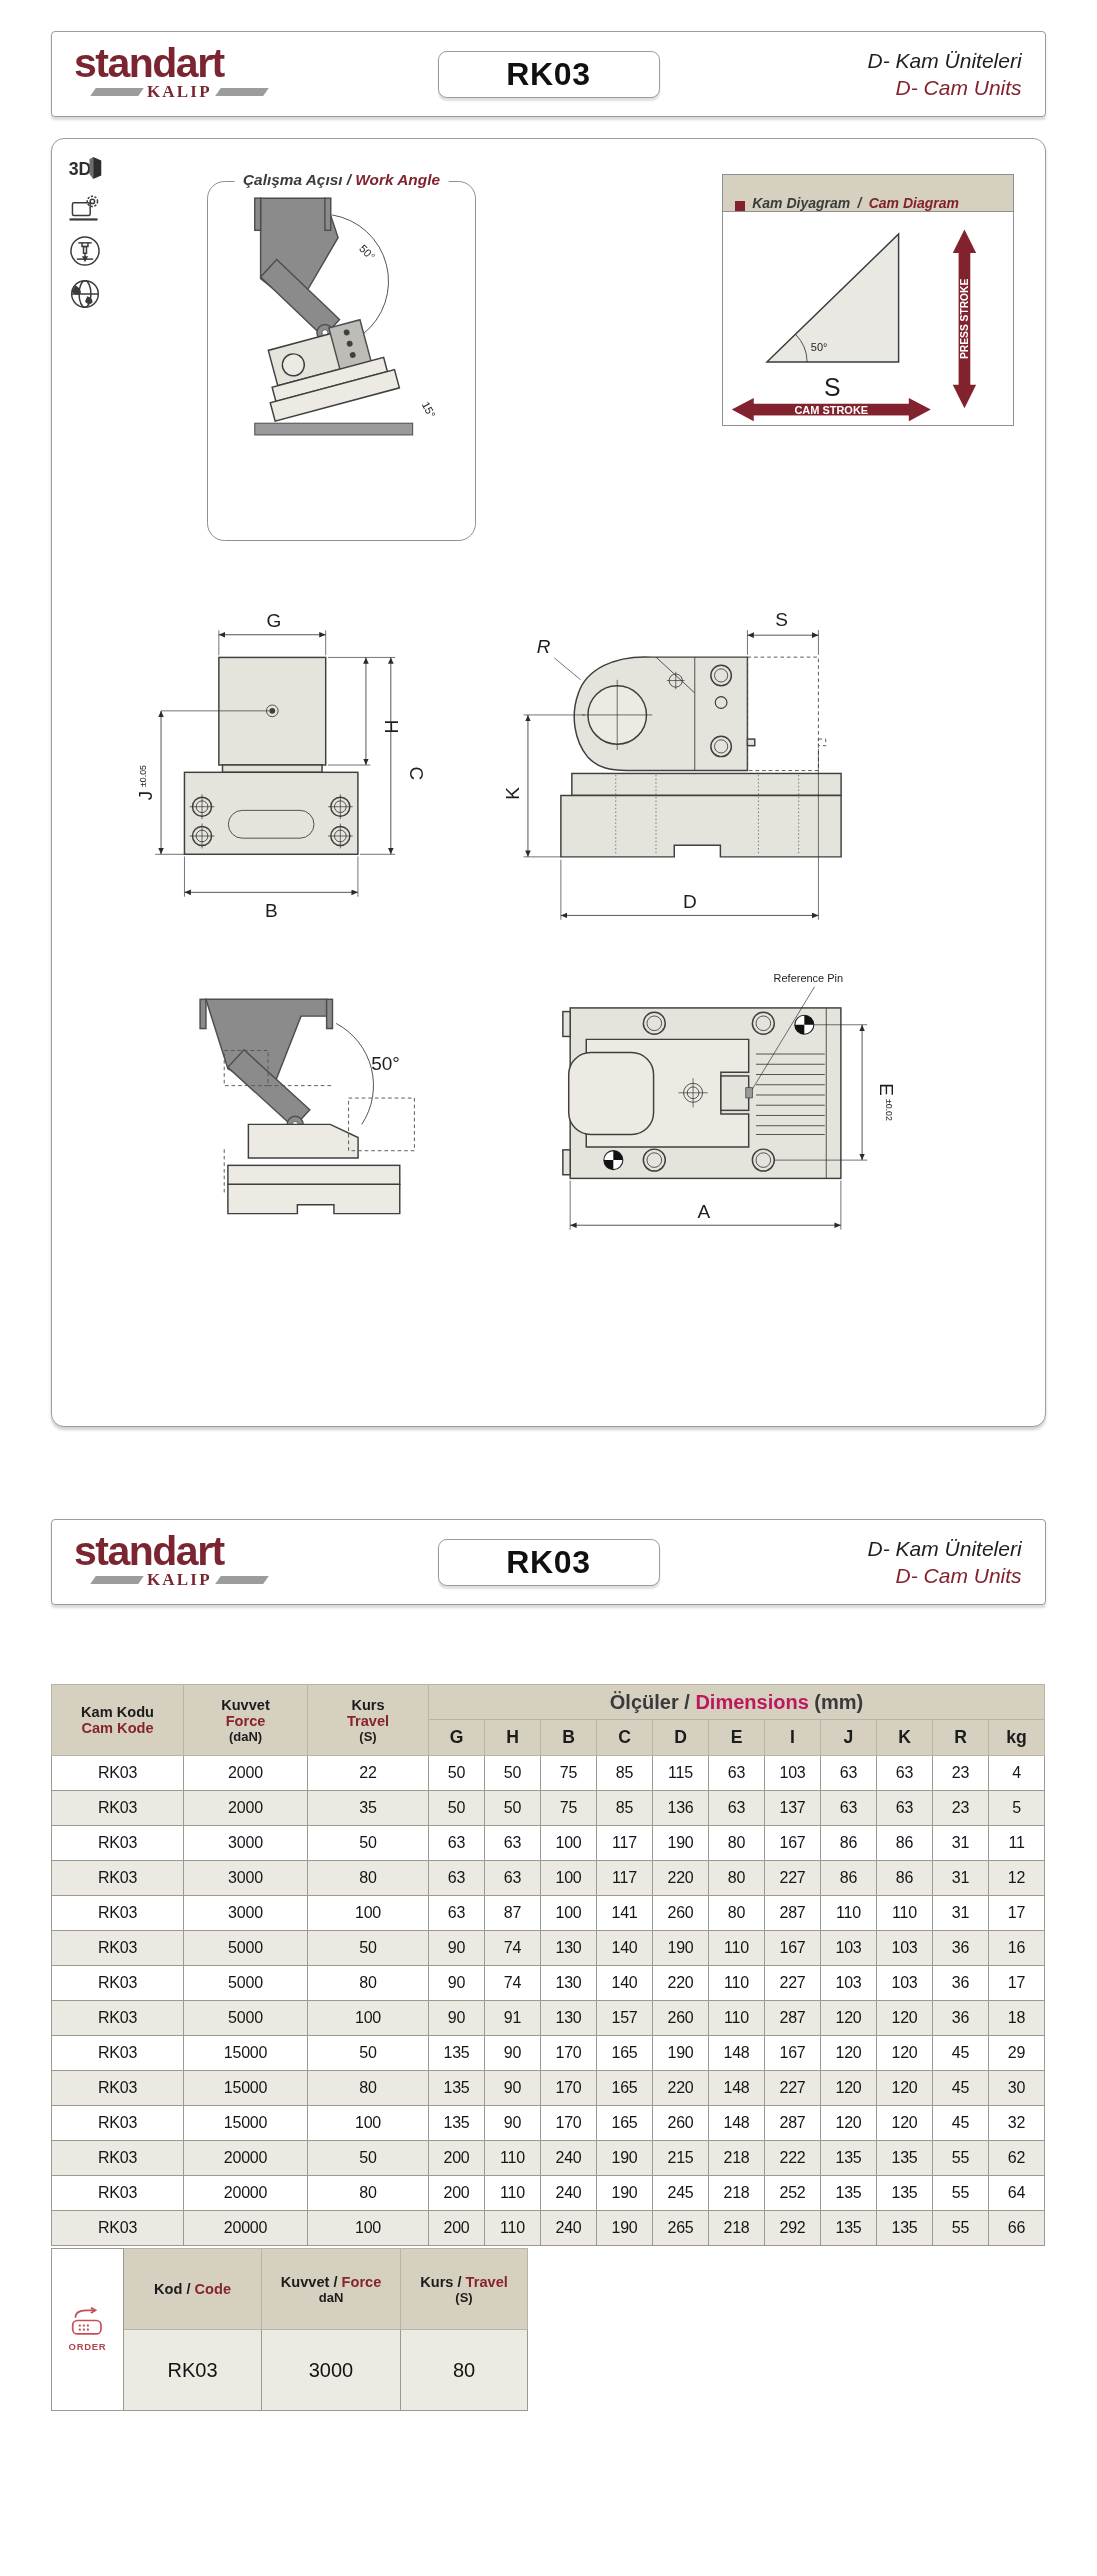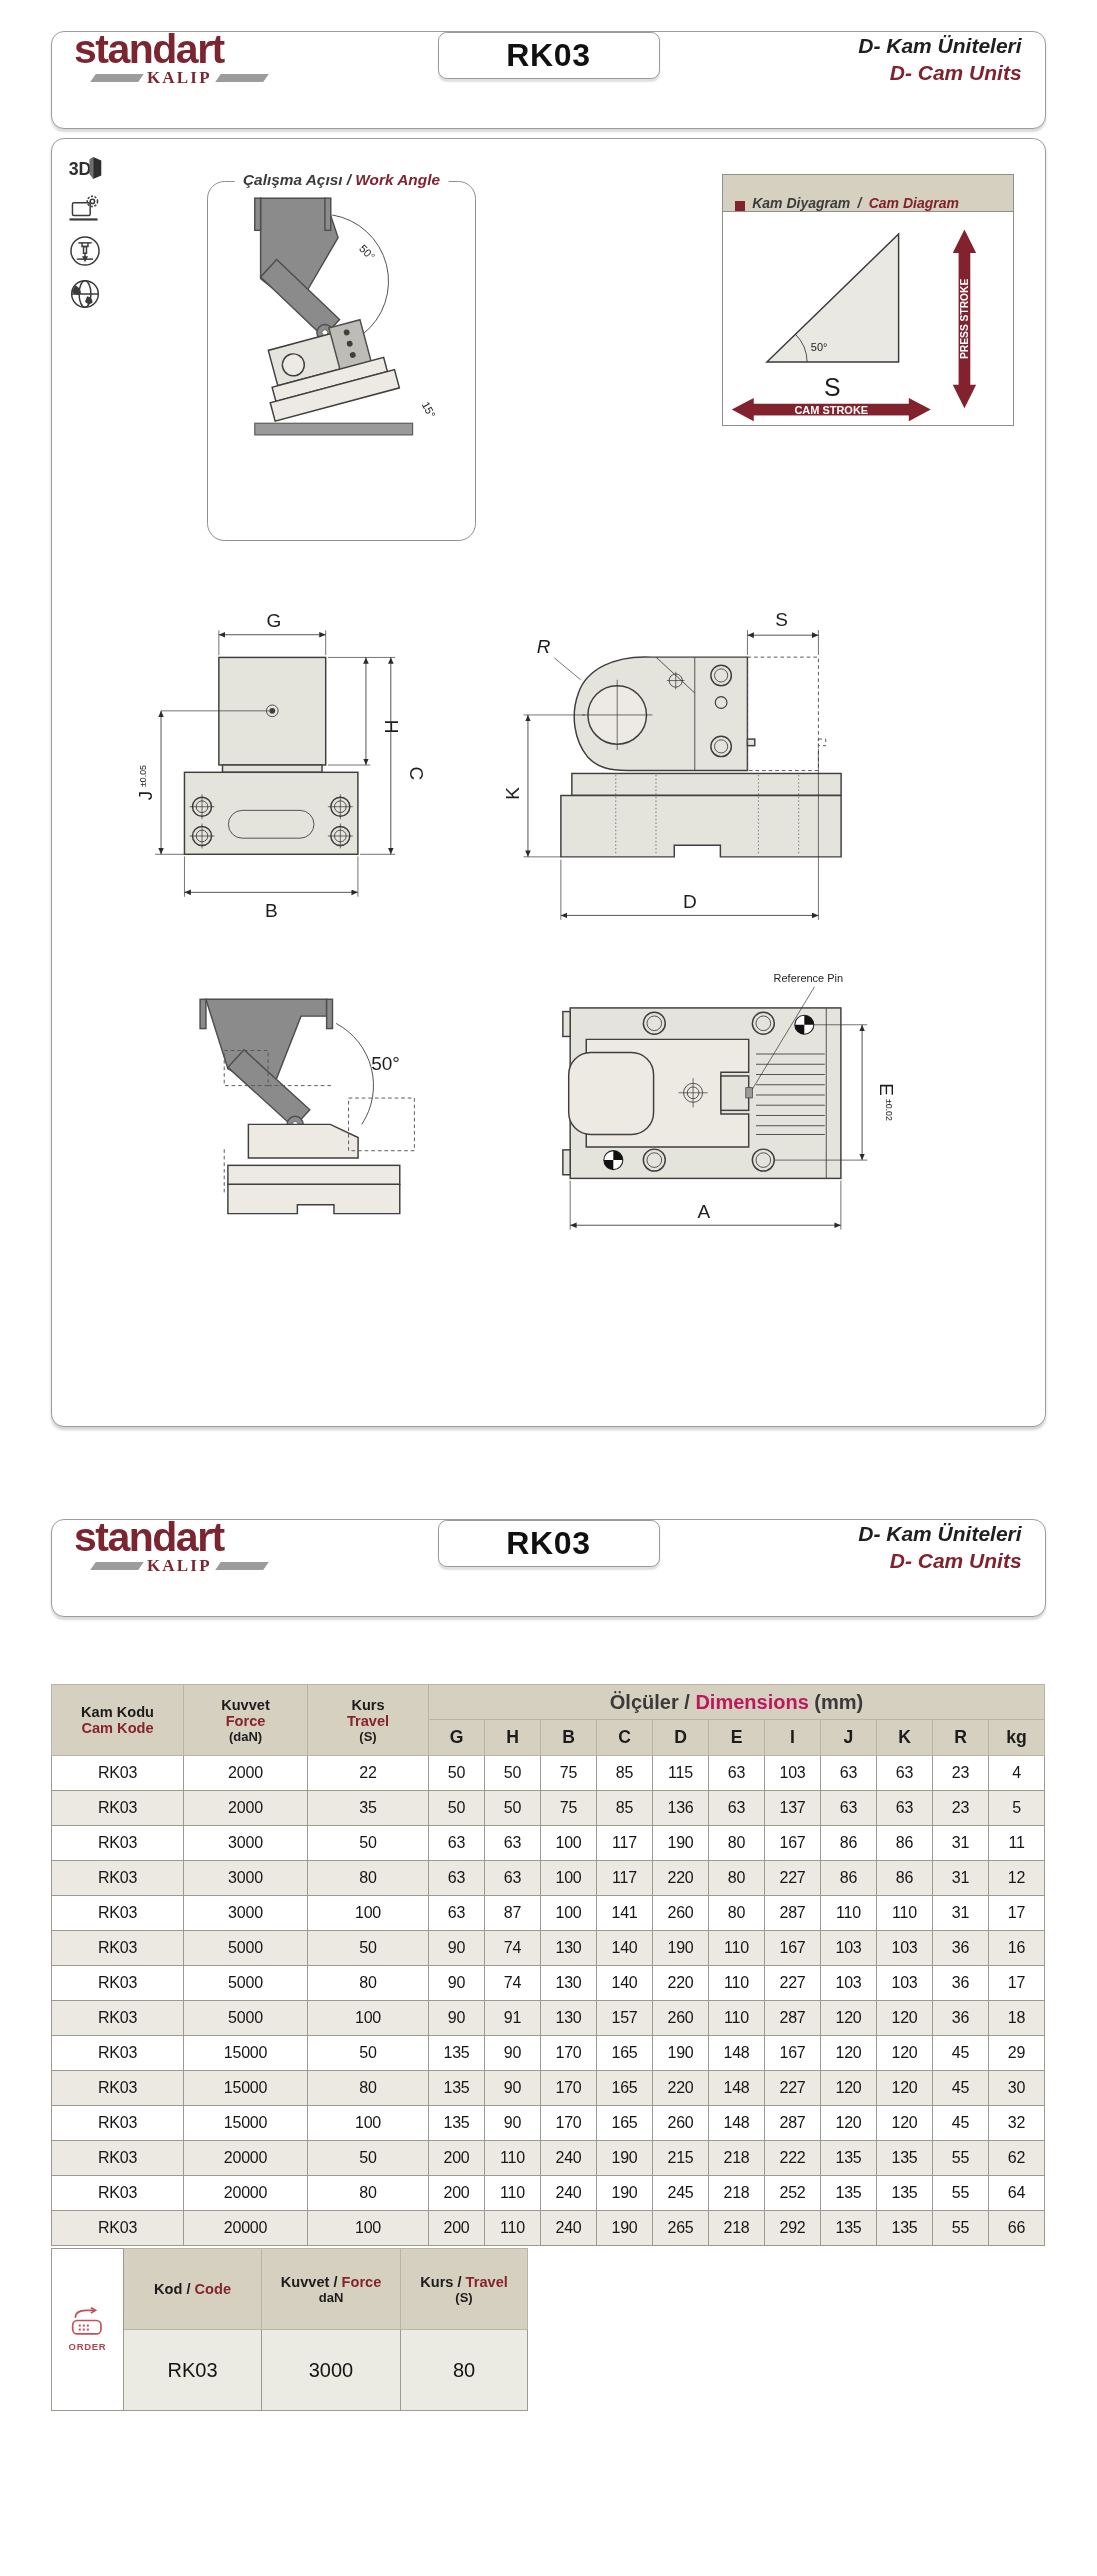--- a/index.html
+++ b/index.html
@@ -1,28 +1,28 @@
 <!DOCTYPE html>
 <html style="font-size:11.7px"><head>
 <meta charset="utf-8">
 <style>
   html,body{margin:0;padding:0;background:#fff;}
   body{width:1098px;height:2576px;position:relative;font-family:"Liberation Sans",sans-serif;-webkit-font-smoothing:antialiased;}
   .page{position:absolute;inset:0;background:#fff;}
 
   
-  .header-card{position:absolute;left:51px;width:995px;height:98px;border:1.5px solid #9c9c9c;border-radius:13px;background:#fff;box-shadow:0 2.2px 2.2px rgba(0,0,0,.15);display:flex;box-sizing:border-box;}
+  .header-card{position:absolute;left:51px;width:995px;height:86px;border:1.5px solid #9c9c9c;border-radius:4px;background:#fff;box-shadow:0 2.2px 2.2px rgba(0,0,0,.15);display:flex;align-items:center;box-sizing:border-box;}
   .hc1{top:31px;} .hc2{top:1519px;}
   .logo{margin-left:22px;width:242px;}
   .logo-top{font-size:41px;font-weight:800;color:#7b2531;letter-spacing:-1.5px;line-height:.85;}
   .logo-bottom{display:flex;align-items:center;gap:5.9px;margin-top:1.5px;padding-left:19px;}
   .logo-bar{height:8px;width:48px;background:#9c9c9c;transform:skewX(-35deg);}
   .logo-kalip{font-family:"Liberation Serif",serif;font-size:17px;font-weight:700;color:#7b2531;letter-spacing:2.2px;}
   .code-box{position:absolute;left:50%;transform:translateX(-50%);width:220px;height:45px;border:1.5px solid #9a9a9a;border-radius:8.8px;background:#fff;display:flex;align-items:center;justify-content:center;font-size:32px;font-weight:700;color:#101010;letter-spacing:0.7px;box-shadow:0 2.2px 1.5px rgba(0,0,0,.12);}
-  .titles{margin-left:auto;margin-right:23.4px;text-align:right;font-style:italic;font-weight:700;font-size:21px;line-height:1.3;white-space:nowrap;}
+  .titles{margin-left:auto;margin-right:23.4px;text-align:right;font-style:italic;font-weight:400;font-size:21px;line-height:1.3;white-space:nowrap;}
   .t-tr{color:#1f1f1f;} .t-en{color:#82222e;}
 
   
   .drawing-card{position:absolute;left:51px;top:138px;width:995px;height:1289px;border:1.5px solid #9c9c9c;border-radius:13px;background:#fff;box-shadow:0 2.9px 2.9px rgba(0,0,0,.18);box-sizing:border-box;}
   .side-icons{position:absolute;left:16px;top:11.7px;display:flex;flex-direction:column;gap:9px;}
   .side-icons svg{display:block;}
 
   .work-panel{position:absolute;left:155px;top:42px;width:269px;height:360px;border:1.5px solid #8f8f8f;border-radius:17.6px;box-sizing:border-box;}
   .wa-title{position:absolute;top:-11px;left:50%;transform:translateX(-50%);background:#fff;padding:0 8.8px;white-space:nowrap;font-style:italic;font-weight:700;font-size:15.4px;}
   .wa-tr{color:#3c3c3c;} .wa-en{color:#82222e;}

